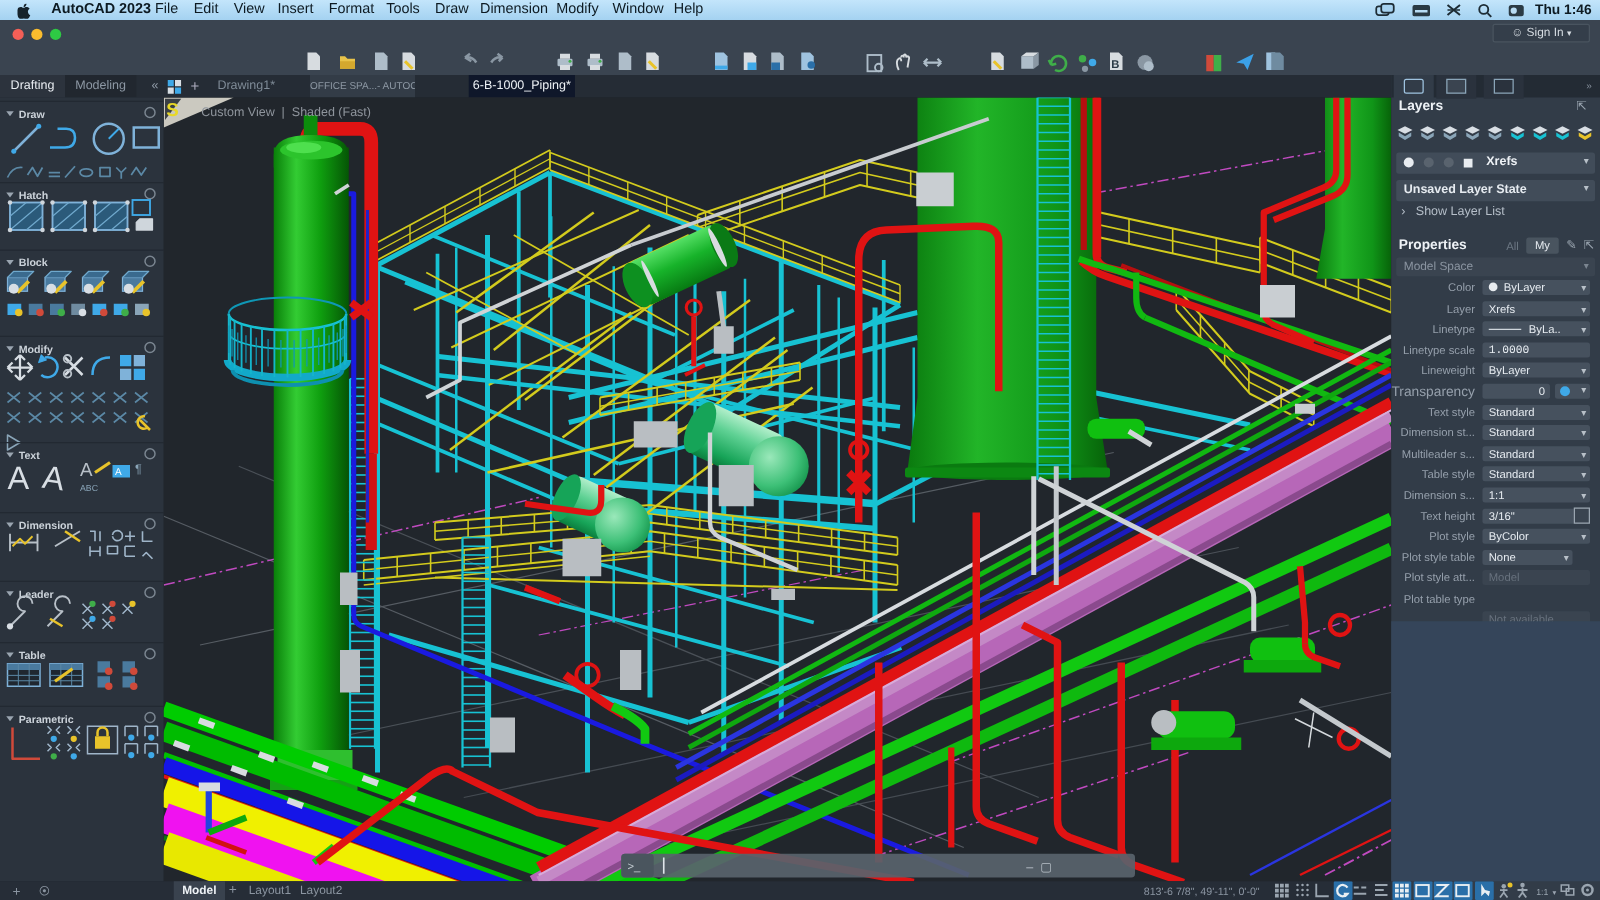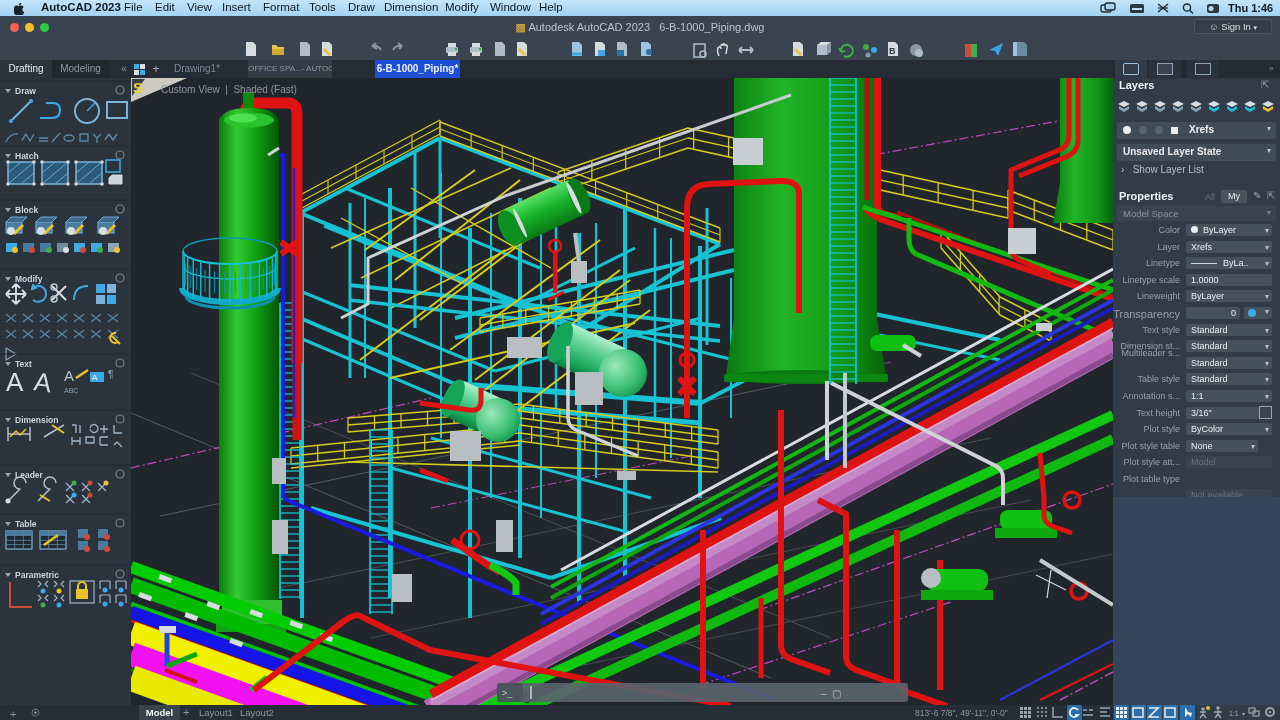--- a/index.html
+++ b/index.html
@@ -45,21 +45,20 @@
         <path d="M90,8.5 L93,11.5" stroke="#1d2c35" stroke-width="1.6"></path>
 <rect x="107" y="2" width="12" height="9" rx="2" fill="#2a3a44"></rect>
         <circle cx="111" cy="6.5" r="2.5" fill="#b8dcf4"></circle>
 </svg>
       <span style="left:1228px;font-weight:bold;font-size:11px;top:2px;">Thu 1:46</span>
     </div>
     <div id="titlebar">
 <div class="tl" style="left:10px;background:#f45f57;"></div>
 <div class="tl" style="left:25px;background:#fbbd2e;"></div>
 <div class="tl" style="left:40px;background:#2ec944;"></div>
-<div id="titletext"><span style="color:#e8b93a;">▩</span> Autodesk AutoCAD 2023&nbsp;&nbsp;&nbsp;6-B-1000_Piping.dwg</div>
 <div id="signin">☺ Sign In <span style="font-size:7px;">▾</span></div>
 <svg style="position:absolute;left:0;top:24px;" width="1280" height="20" viewBox="0 0 1280 20">
 <path d="M246,2 L253,2 L256,5 L256,16 L246,16 Z" fill="#d7dce0"></path>
 <path d="M272,5 L276,5 L278,7 L284,7 L284,15 L272,15 Z" fill="#e8c34a"></path>
         <path d="M272,9 L284,9 L284,15 L272,15 Z" fill="#d4a82e"></path>
 <path d="M300,2 L307,2 L310,5 L310,16 L300,16 Z" fill="#aebdc9"></path>
 <path d="M322,2 L329,2 L332,5 L332,16 L322,16 Z" fill="#d7dce0"></path>
         <path d="M324,9 l6,6" stroke="#e8c32a" stroke-width="2.5"></path>
 <path d="M381,10 Q378,5 372,6 M372,6 L376,3 M372,6 L377,9" stroke="#8a97a3" stroke-width="2" fill="none"></path>
 <path d="M393,10 Q396,5 402,6 M402,6 L398,3 M402,6 L399,9" stroke="#8a97a3" stroke-width="2" fill="none"></path>
@@ -112,21 +111,21 @@
 <div class="tab" style="left:116px;width:16px;">«</div>
 <svg class="tab" style="left:134px;top:4px;" width="11" height="11">
         <rect width="5" height="5" fill="#3fa9e8"></rect>
         <rect x="6" width="5" height="5" fill="#d8dee4"></rect>
         <rect y="6" width="5" height="5" fill="#d8dee4"></rect>
         <rect x="6" y="6" width="5" height="5" fill="#3fa9e8"></rect>
       </svg>
 <div class="tab" style="left:150px;width:12px;font-size:12px;color:#aab;">+</div>
 <div class="tab" style="left:167px;width:60px;color:#7f8b97;">Drawing1*</div>
 <div class="tab" style="left:248px;width:84px;background:#333c47;font-size:8px;">OFFICE SPA...- AUTOCAD*</div>
-<div class="tab" style="left:375px;width:85px;background:#1d4ed8;color:#eef2f6;font-weight:bold;">6-B-1000_Piping*</div>
+<div class="tab" style="left:375px;width:85px;background:#0f172a;color:#eef2f6;font-weight:normal;">6-B-1000_Piping*</div>
 </div>
     <div id="leftpanel"><svg width="131" height="627" viewBox="0 0 131 627" xmlns="http://www.w3.org/2000/svg">
 <rect x="0" y="0" width="131" height="627" fill="#2b333d"></rect>
 <line x1="0" y1="3" x2="131" y2="3" stroke="#222932" stroke-width="1"></line>
 <path d="M5,11 L11,11 L8,15 Z" fill="#9aa5b0"></path>
 <text x="15" y="16" font-size="8.5" fill="#ccd3da" font-family="Liberation Sans" font-weight="bold">Draw</text>
 <circle cx="120" cy="12" r="4" fill="none" stroke="#7a8590" stroke-width="1.2"></circle>
 <line x1="10" y1="44" x2="32" y2="22" stroke="#7fb2d9" stroke-width="2"></line>
 <circle cx="11" cy="43" r="2" fill="#3fa9e8"></circle>
         <circle cx="31" cy="23" r="2" fill="#3fa9e8"></circle>
@@ -926,38 +925,38 @@
 <span style="position:absolute;left:6px;top:2px;color:#8b95a1;font-size:9.5px;">Model Space</span>
 <span style="position:absolute;right:5px;top:2px;color:#7b8590;font-size:8px;">▾</span>
       </div>
 <div style="position:absolute;right:100px;top:165px;color:#96a0ac;font-size:9px;white-space:nowrap;">Color</div>
 <div style="position:absolute;left:73px;top:164.0px;width:86px;height:12px;background:#46515e;border-radius:2px;color:#e8edf2;font-size:9px;line-height:12px;padding-left:5px;white-space:nowrap;"><span style="display:inline-block;width:7px;height:7px;border-radius:50%;background:#e8ecf0;margin-right:5px;"></span>ByLayer<span style="position:absolute;right:3px;top:1px;color:#b8c0c8;font-size:8px;">▾</span></div>
 <div style="position:absolute;right:100px;top:182px;color:#96a0ac;font-size:9px;white-space:nowrap;">Layer</div>
 <div style="position:absolute;left:73px;top:180.6px;width:86px;height:12px;background:#46515e;border-radius:2px;color:#e8edf2;font-size:9px;line-height:12px;padding-left:5px;white-space:nowrap;">Xrefs<span style="position:absolute;right:3px;top:1px;color:#b8c0c8;font-size:8px;">▾</span></div>
 <div style="position:absolute;right:100px;top:198px;color:#96a0ac;font-size:9px;white-space:nowrap;">Linetype</div>
 <div style="position:absolute;left:73px;top:197.2px;width:86px;height:12px;background:#46515e;border-radius:2px;color:#e8edf2;font-size:9px;line-height:12px;padding-left:5px;white-space:nowrap;"><span style="display:inline-block;width:26px;height:1px;background:#cfd6dc;vertical-align:middle;margin-right:6px;"></span>ByLa..<span style="position:absolute;right:3px;top:1px;color:#b8c0c8;font-size:8px;">▾</span></div>
 <div style="position:absolute;right:100px;top:215px;color:#96a0ac;font-size:9px;white-space:nowrap;">Linetype scale</div>
-<div style="position:absolute;left:73px;top:213.8px;width:86px;height:12px;background:#46515e;border-radius:2px;color:#e8edf2;font-size:9px;line-height:12px;padding-left:5px;white-space:nowrap;">1.0000</div>
+<div style="position:absolute;left:73px;top:213.8px;width:86px;height:12px;background:#46515e;border-radius:2px;color:#e8edf2;font-size:9px;line-height:12px;padding-left:5px;white-space:nowrap;font-family:Liberation Mono, monospace;">1.0000</div>
 <div style="position:absolute;right:100px;top:231px;color:#96a0ac;font-size:9px;white-space:nowrap;margin-left:37px;">Lineweight</div>
 <div style="position:absolute;left:73px;top:230.4px;width:86px;height:12px;background:#46515e;border-radius:2px;color:#e8edf2;font-size:9px;line-height:12px;padding-left:5px;white-space:nowrap;">ByLayer<span style="position:absolute;right:3px;top:1px;color:#b8c0c8;font-size:8px;">▾</span></div>
 <div style="position:absolute;right:100px;top:248px;color:#96a0ac;font-size:11px;white-space:nowrap;">Transparency</div>
 <div style="position:absolute;left:73px;top:247.0px;width:54px;height:12px;background:#46515e;border-radius:2px;color:#e8edf2;font-size:9px;text-align:right;padding-right:4px;line-height:12px;">0</div>
 <div style="position:absolute;left:131px;top:247.0px;width:28px;height:12px;background:#46515e;border-radius:2px;">
         <span style="position:absolute;left:4px;top:2px;width:8px;height:8px;border-radius:50%;background:#3fa9e8;"></span>
         <span style="position:absolute;right:3px;top:0px;color:#b8c0c8;font-size:8px;">▾</span>
       </div>
 <div style="position:absolute;right:100px;top:265px;color:#96a0ac;font-size:9px;white-space:nowrap;">Text style</div>
 <div style="position:absolute;left:73px;top:263.6px;width:86px;height:12px;background:#46515e;border-radius:2px;color:#e8edf2;font-size:9px;line-height:12px;padding-left:5px;white-space:nowrap;">Standard<span style="position:absolute;right:3px;top:1px;color:#b8c0c8;font-size:8px;">▾</span></div>
 <div style="position:absolute;right:100px;top:281px;color:#96a0ac;font-size:9px;white-space:nowrap;">Dimension st...</div>
 <div style="position:absolute;left:73px;top:280.20000000000005px;width:86px;height:12px;background:#46515e;border-radius:2px;color:#e8edf2;font-size:9px;line-height:12px;padding-left:5px;white-space:nowrap;">Standard<span style="position:absolute;right:3px;top:1px;color:#b8c0c8;font-size:8px;">▾</span></div>
-<div style="position:absolute;right:100px;top:288px;color:#96a0ac;font-size:9px;white-space:nowrap;">Multileader s...</div>
+<div style="position:absolute;right:100px;top:298px;color:#96a0ac;font-size:9px;white-space:nowrap;">Multileader s...</div>
 <div style="position:absolute;left:73px;top:296.8px;width:86px;height:12px;background:#46515e;border-radius:2px;color:#e8edf2;font-size:9px;line-height:12px;padding-left:5px;white-space:nowrap;">Standard<span style="position:absolute;right:3px;top:1px;color:#b8c0c8;font-size:8px;">▾</span></div>
 <div style="position:absolute;right:100px;top:314px;color:#96a0ac;font-size:9px;white-space:nowrap;">Table style</div>
 <div style="position:absolute;left:73px;top:313.4px;width:86px;height:12px;background:#46515e;border-radius:2px;color:#e8edf2;font-size:9px;line-height:12px;padding-left:5px;white-space:nowrap;">Standard<span style="position:absolute;right:3px;top:1px;color:#b8c0c8;font-size:8px;">▾</span></div>
-<div style="position:absolute;right:100px;top:331px;color:#96a0ac;font-size:9px;white-space:nowrap;">Annotation s...</div>
+<div style="position:absolute;right:100px;top:331px;color:#96a0ac;font-size:9px;white-space:nowrap;">Dimension s...</div>
 <div style="position:absolute;left:73px;top:330.0px;width:86px;height:12px;background:#46515e;border-radius:2px;color:#e8edf2;font-size:9px;line-height:12px;padding-left:5px;white-space:nowrap;">1:1<span style="position:absolute;right:3px;top:1px;color:#b8c0c8;font-size:8px;">▾</span></div>
 <div style="position:absolute;right:100px;top:348px;color:#96a0ac;font-size:9px;white-space:nowrap;">Text height</div>
 <div style="position:absolute;left:73px;top:346.6px;width:86px;height:12px;background:#46515e;border-radius:2px;color:#e8edf2;font-size:9px;line-height:12px;padding-left:5px;white-space:nowrap;">3/16"</div>
 <div style="position:absolute;left:146px;top:345.6px;width:13px;height:13px;border:1px solid #9aa5b0;background:#3a4450;"></div>
 <div style="position:absolute;right:100px;top:364px;color:#96a0ac;font-size:9px;white-space:nowrap;">Plot style</div>
 <div style="position:absolute;left:73px;top:363.20000000000005px;width:86px;height:12px;background:#46515e;border-radius:2px;color:#e8edf2;font-size:9px;line-height:12px;padding-left:5px;white-space:nowrap;">ByColor<span style="position:absolute;right:3px;top:1px;color:#b8c0c8;font-size:8px;">▾</span></div>
 <div style="position:absolute;right:100px;top:381px;color:#96a0ac;font-size:9px;white-space:nowrap;">Plot style table</div>
 <div style="position:absolute;left:73px;top:379.8px;width:72px;height:12px;background:#46515e;border-radius:2px;color:#e8edf2;font-size:9px;line-height:12px;padding-left:5px;white-space:nowrap;">None<span style="position:absolute;right:3px;top:1px;color:#b8c0c8;font-size:8px;">▾</span></div>
 <div style="position:absolute;right:100px;top:397px;color:#96a0ac;font-size:9px;white-space:nowrap;">Plot style att...</div>
 <div style="position:absolute;left:73px;top:396.40000000000003px;width:86px;height:12px;background:#3a4450;border-radius:2px;color:#68727e;font-size:9px;line-height:12px;padding-left:5px;white-space:nowrap;">Model</div>

